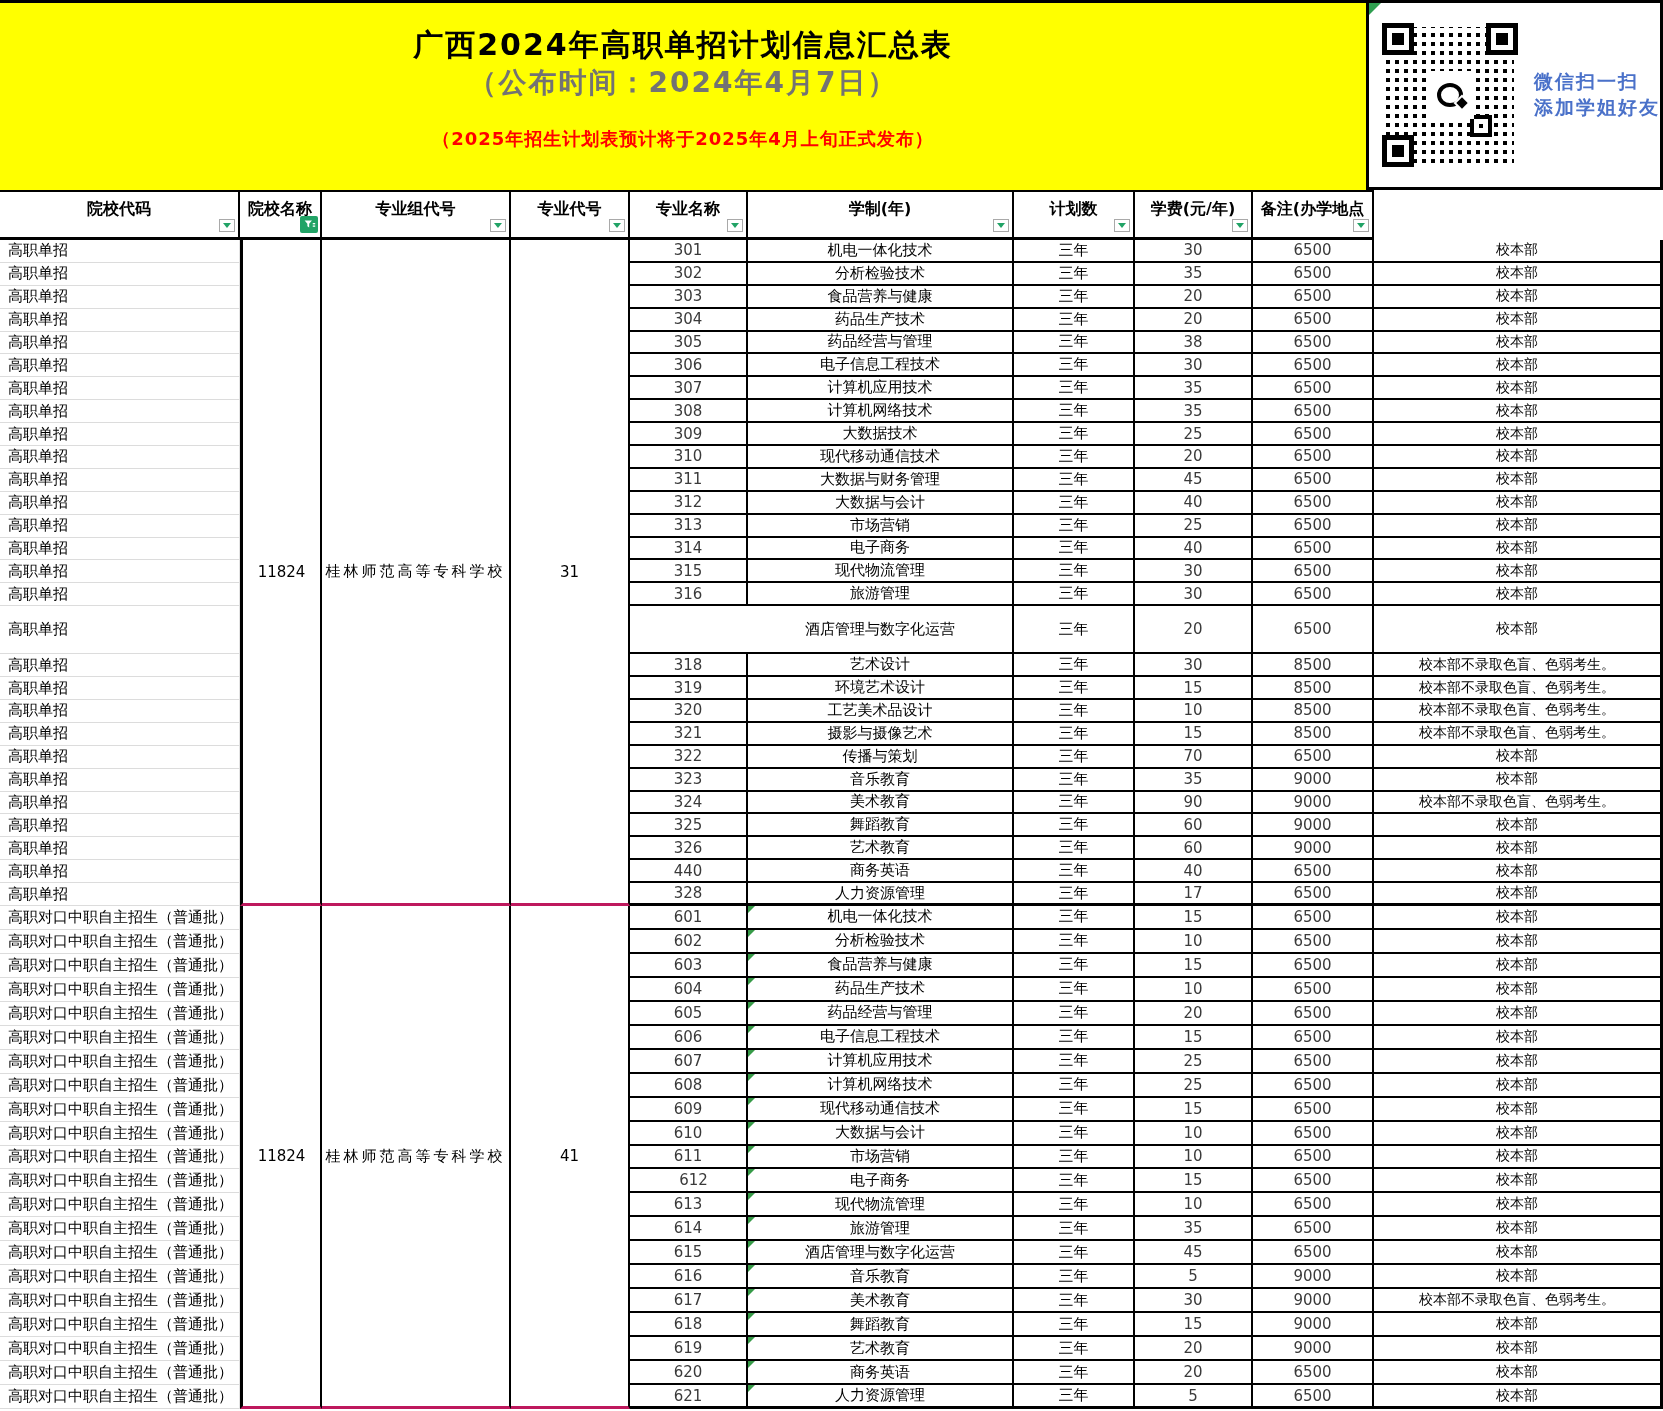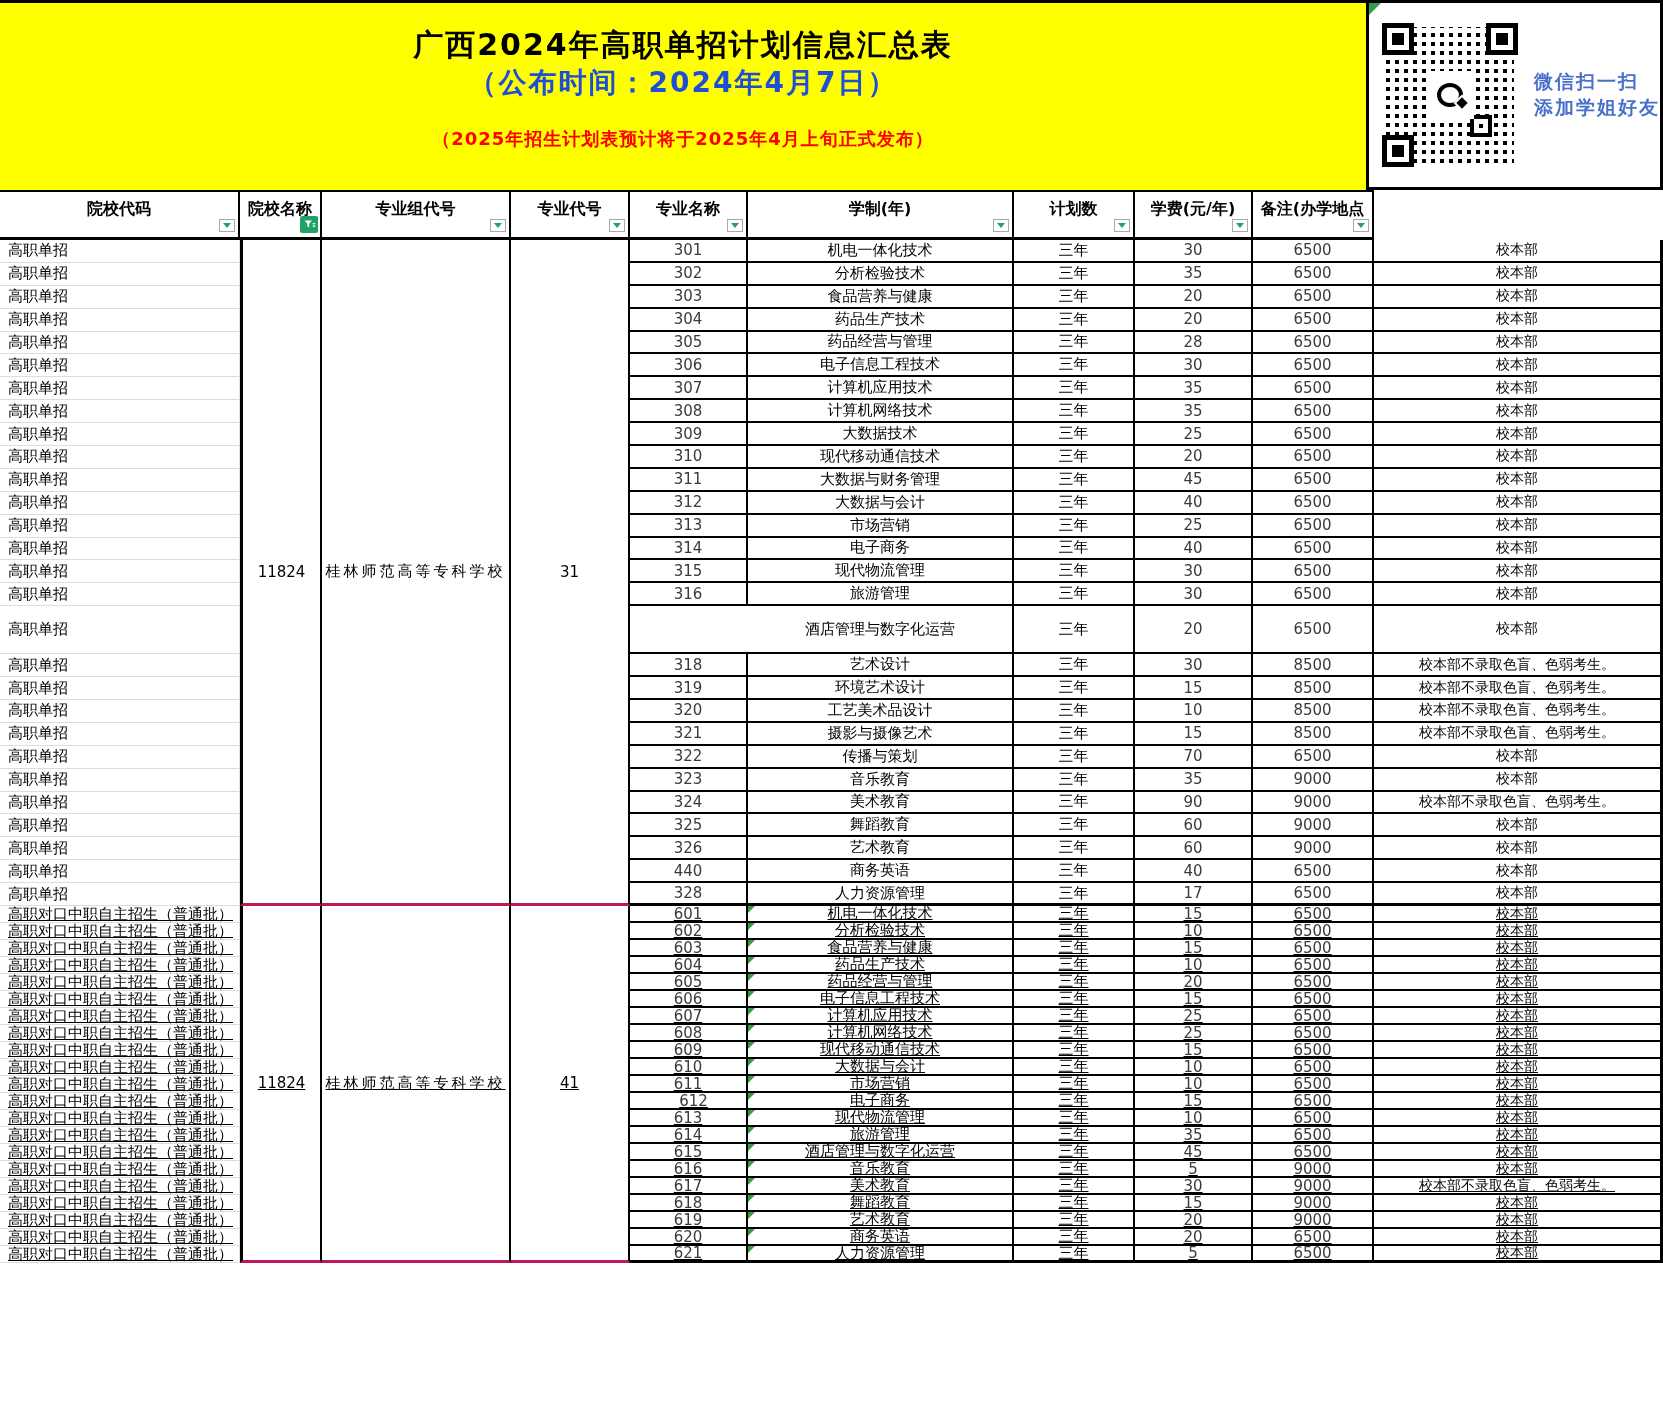--- a/index.html
+++ b/index.html
@@ -6,21 +6,21 @@
   html,body { margin:0; padding:0; background:#fff; }
   body { width:1663px; height:1411px; overflow:hidden;
          font-family:"DejaVu Sans","Liberation Sans",sans-serif; }
   .screen { position:relative; width:1663px; height:1411px; background:#fff; }
 
   
   .banner-row { display:flex; width:1663px; height:190px; }
   .banner { width:1366px; height:190px; background:#FFFF00; border-top:3px solid #000;
             text-align:center; padding-top:24px; }
   .banner-title { font-size:30px; font-weight:bold; color:#000; line-height:36px; letter-spacing:2px; }
-  .banner-subtitle { font-size:28px; font-weight:bold; color:#1d4ed8; line-height:36px; margin-top:2px; letter-spacing:2px; }
+  .banner-subtitle { font-size:28px; font-weight:bold; color:#737373; line-height:36px; margin-top:2px; letter-spacing:2px; }
   .banner-notice { font-size:18px; font-weight:bold; color:#FF0000; margin-top:26px; letter-spacing:1px; }
 
   .qr-panel { position:relative; width:297px; height:190px; background:#fff;
               border:3px solid #000; border-left:3px solid #000;
               display:flex; align-items:center; }
   .corner-tri { position:absolute; top:0; left:0; width:0; height:0;
                 border-top:12px solid #2e9e4f; border-right:12px solid transparent; }
   .qr-box { position:relative; width:144px; height:144px; margin-left:13px; background:#fff; }
   .qr-pattern { position:absolute; inset:4px;
       background-image:
@@ -55,21 +55,21 @@
                 background:#fff; border:1px solid #a9a9a9;
                 display:flex; align-items:center; justify-content:center; cursor:pointer; }
   .tri-down { width:0; height:0; border-left:4px solid transparent; border-right:4px solid transparent;
               border-top:5px solid #21a366; }
   .filter-active { position:absolute; right:2px; bottom:4px; width:18px; height:17px;
                    background:#21a366; border-radius:2px;
                    display:flex; align-items:center; justify-content:center; cursor:pointer; }
 
   .block { position:relative; }
   .block.b1 { height:666px; }
-  .block.b2 { height:357px;text-decoration:underline; }
+  .block.b2 { height:503px; }
 
   .lbl { grid-column:1; background:#fff; border-bottom:1px solid #dcdcdc; border-right:1px solid #e3e3e3;
          display:flex; align-items:center; padding-left:8px; font-size:15px; color:#000; white-space:nowrap; overflow:hidden; }
   .merged { background:#fff; border-right:2px solid #000; border-bottom:3px solid #be185d;
             display:flex; align-items:center; justify-content:center; font-size:15px; color:#000; }
   .merged.code { grid-column:2; border-left:3px solid #000; }
   .merged.name { grid-column:3; letter-spacing:3px; }
   .merged.grp  { grid-column:4; }
 
   .cell { position:relative; background:#fff; border-right:2px solid #000; border-bottom:2px solid #000;
@@ -224,21 +224,21 @@
       <div class="cell note" style="grid-area: 3 / 10;">校本部</div>
       <div class="cell num" style="grid-area: 4 / 5;">304</div>
       <div class="cell" style="grid-area: 4 / 6;">药品生产技术</div>
       <div class="cell" style="grid-area: 4 / 7;">三年</div>
       <div class="cell num" style="grid-area: 4 / 8;">20</div>
       <div class="cell num" style="grid-area: 4 / 9;">6500</div>
       <div class="cell note" style="grid-area: 4 / 10;">校本部</div>
       <div class="cell num" style="grid-area: 5 / 5;">305</div>
       <div class="cell" style="grid-area: 5 / 6;">药品经营与管理</div>
       <div class="cell" style="grid-area: 5 / 7;">三年</div>
-      <div class="cell num" style="grid-area: 5 / 8;">28</div>
+      <div class="cell num" style="grid-area: 5 / 8;">38</div>
       <div class="cell num" style="grid-area: 5 / 9;">6500</div>
       <div class="cell note" style="grid-area: 5 / 10;">校本部</div>
       <div class="cell num" style="grid-area: 6 / 5;">306</div>
       <div class="cell" style="grid-area: 6 / 6;">电子信息工程技术</div>
       <div class="cell" style="grid-area: 6 / 7;">三年</div>
       <div class="cell num" style="grid-area: 6 / 8;">30</div>
       <div class="cell num" style="grid-area: 6 / 9;">6500</div>
       <div class="cell note" style="grid-area: 6 / 10;">校本部</div>
       <div class="cell num" style="grid-area: 7 / 5;">307</div>
       <div class="cell" style="grid-area: 7 / 6;">计算机应用技术</div>

